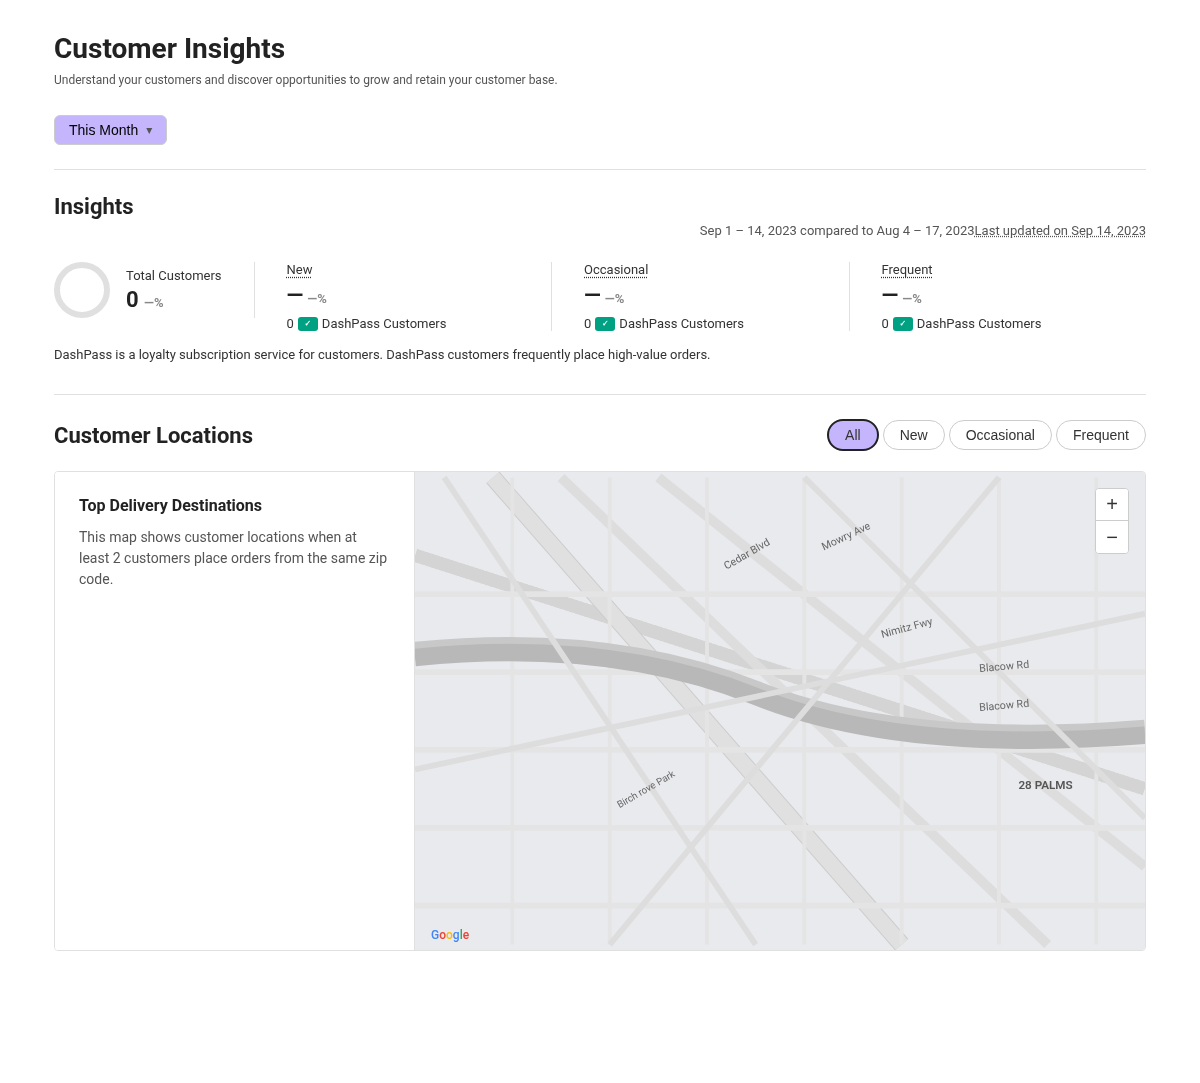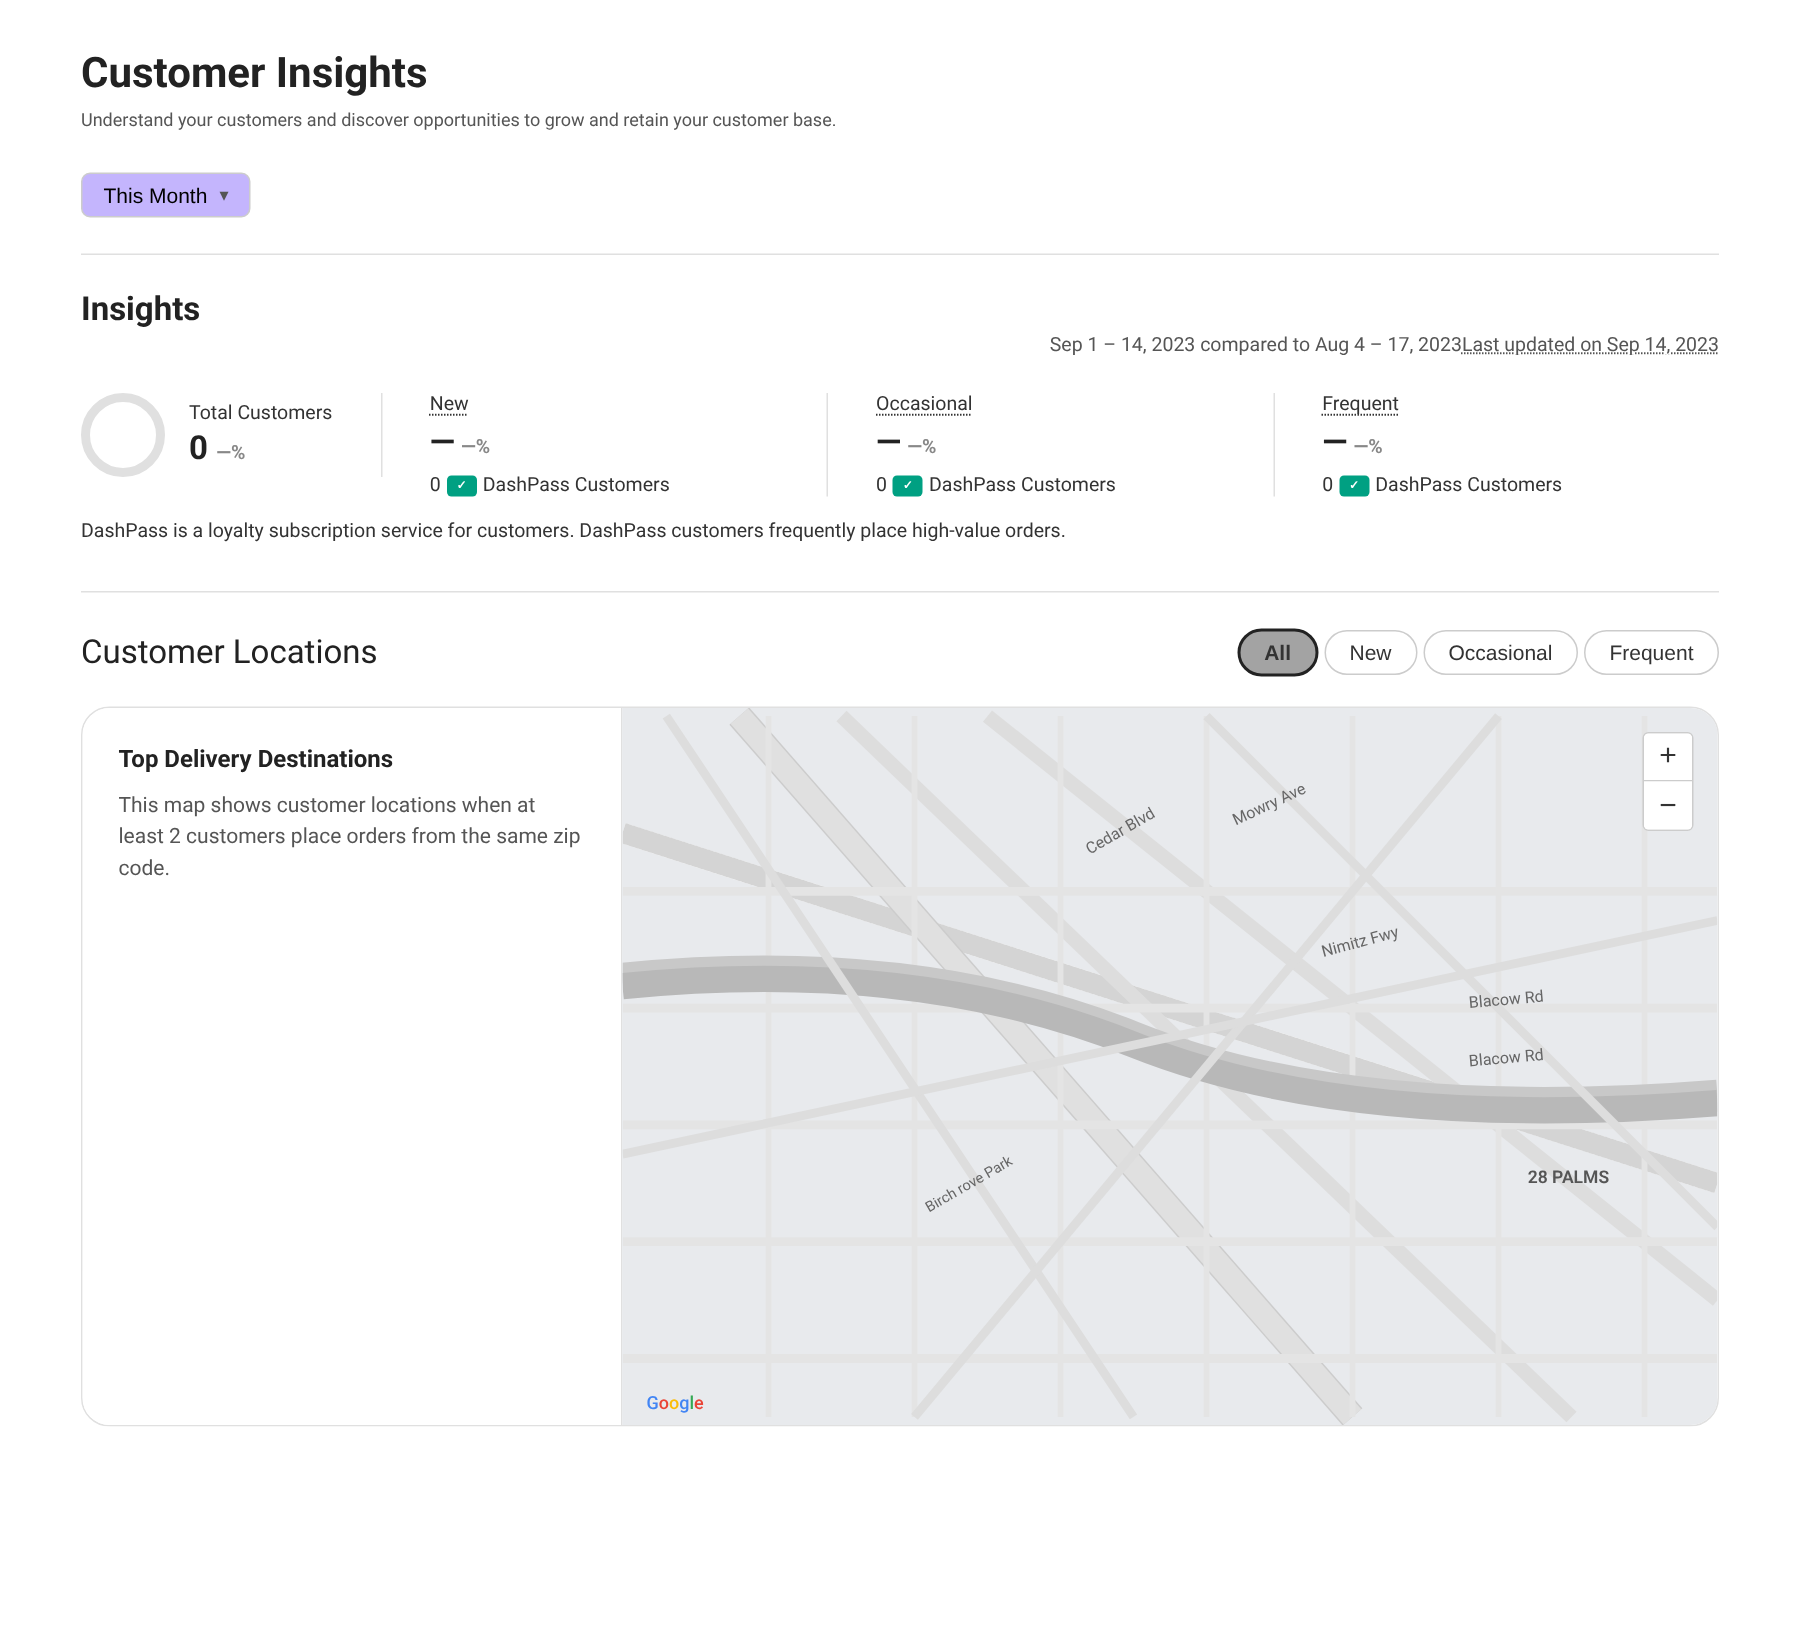--- a/index.html
+++ b/index.html
@@ -53,31 +53,31 @@
     .dashpass-icon {
       display: inline-flex; align-items: center; justify-content: center;
       width: 20px; height: 14px; background: #00a082; border-radius: 3px;
       color: #fff; font-size: 8px; font-weight: 700;
     }
 
     .dashpass-note { font-size: 13px; color: #333; margin-top: 12px; margin-bottom: 32px; }
 
     
     .locations-header { display: flex; justify-content: space-between; align-items: center; margin-bottom: 20px; }
-    .locations-title { font-size: 22px; font-weight: 400; }
+    .locations-title { font-size: 22px; font-weight: 700; }
 
     .filter-tabs { display: flex; align-items: center; gap: 4px; }
     .filter-tab {
       padding: 6px 16px; border-radius: 20px; font-size: 14px; cursor: pointer;
       border: 1px solid #ccc; background: #fff; color: #333;
     }
-    .filter-tab.active { border: 2px solid #222; font-weight: 700; background: #a3a3a3; }
+    .filter-tab.active { border: 2px solid #222; font-weight: 400; background: #c4b5fd; }
 
     .map-section {
-      display: flex; border: 1px solid #e0e0e0; border-radius: 19px; overflow: hidden;
+      display: flex; border: 1px solid #e0e0e0; border-radius: 4px; overflow: hidden;
       height: 480px;
     }
 
     .map-sidebar {
       width: 360px; min-width: 360px; padding: 24px; background: #fff;
       border-right: 1px solid #e0e0e0;
     }
     .map-sidebar-title { font-size: 16px; font-weight: 700; margin-bottom: 12px; }
     .map-sidebar-desc { font-size: 14px; color: #555; line-height: 1.5; }
 

